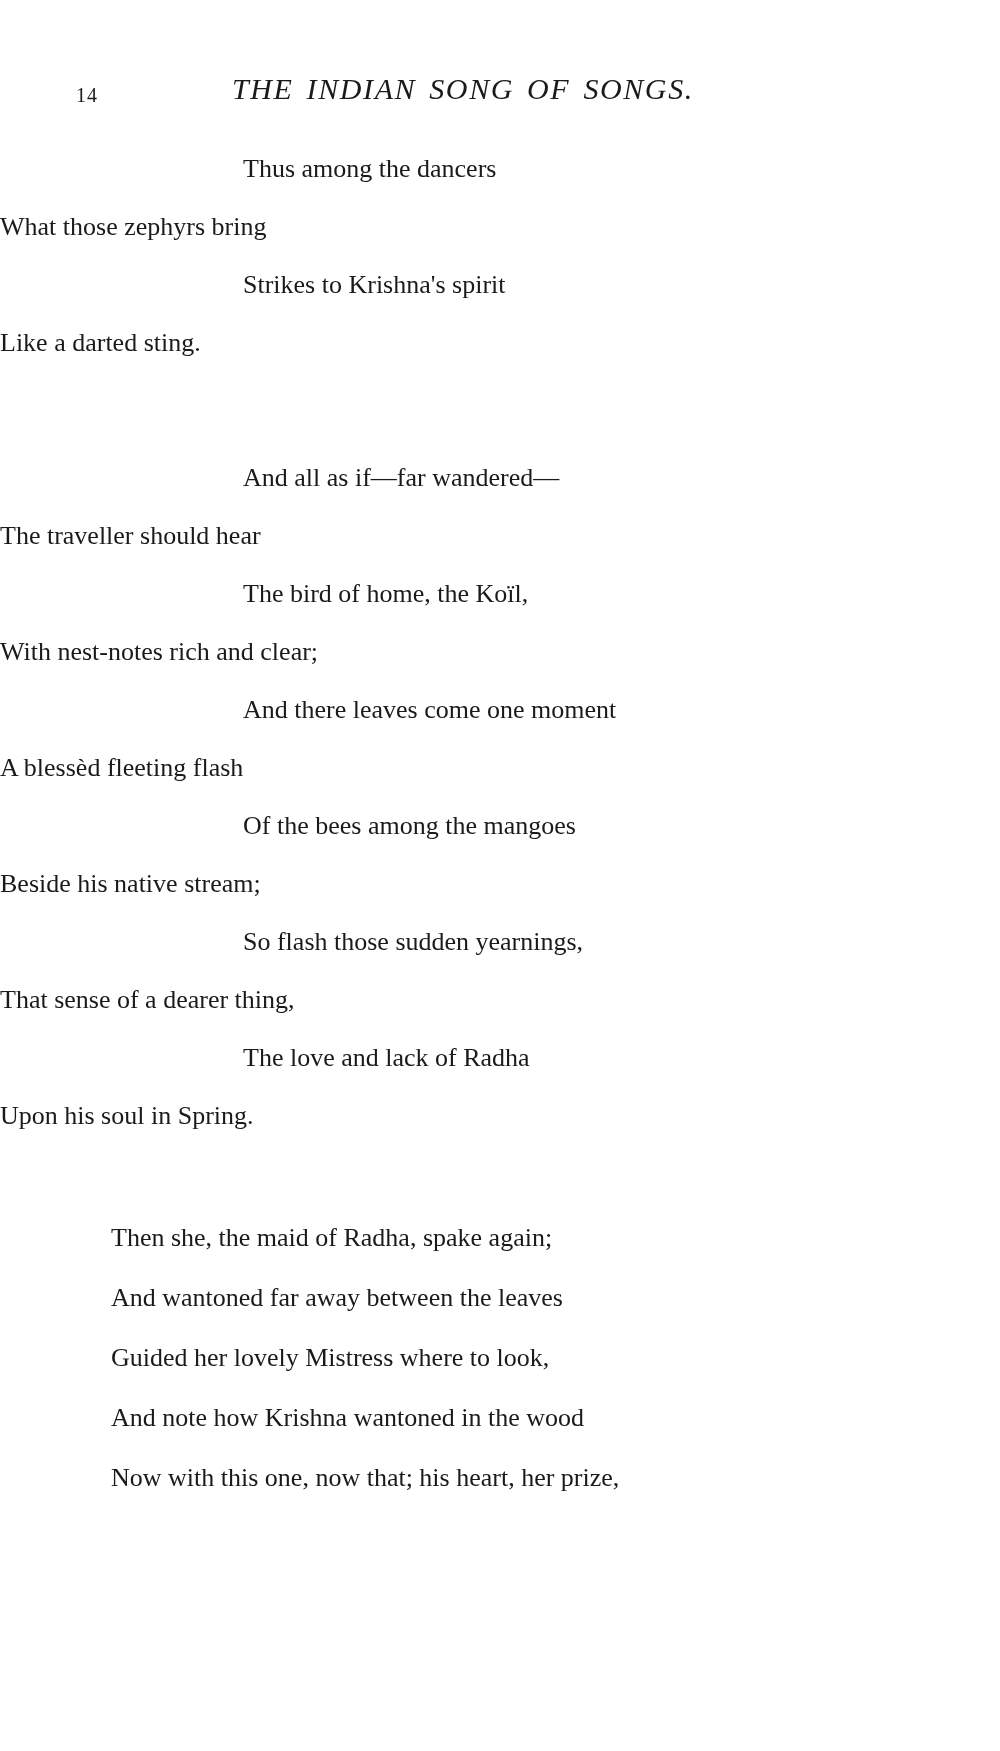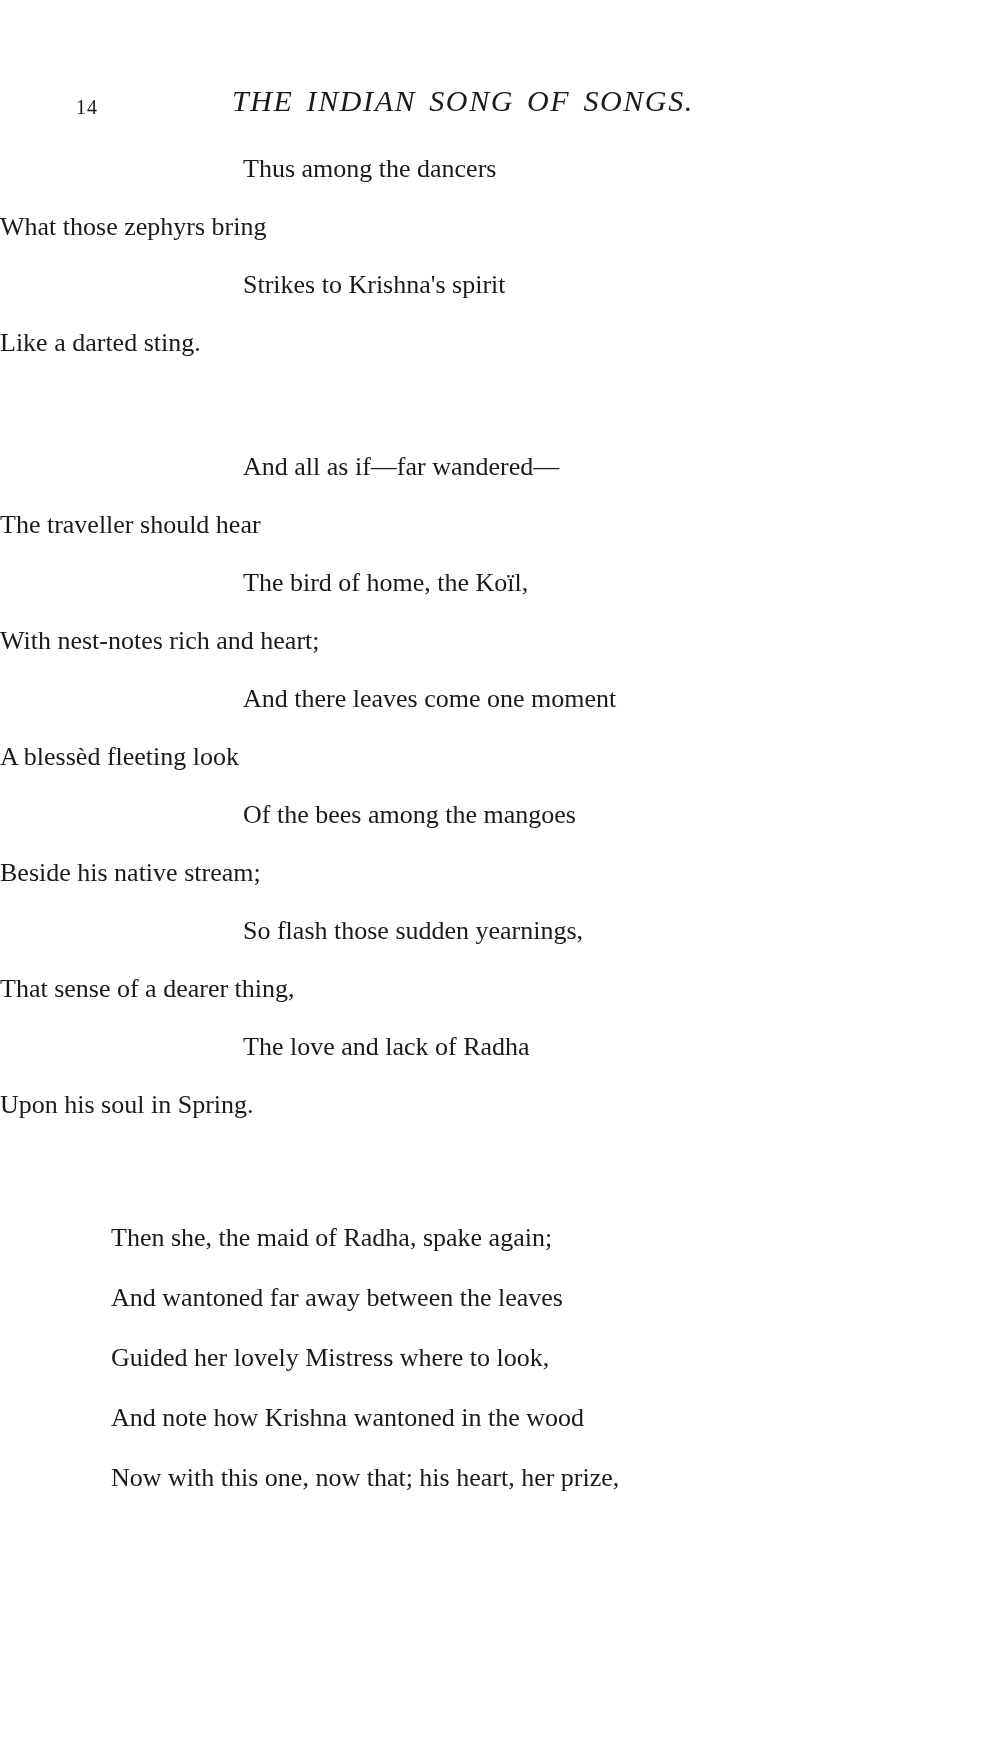--- a/index.html
+++ b/index.html
@@ -18,21 +18,21 @@
   .page {
     position: relative;
     width: 1000px;
     height: 1751px;
     box-sizing: border-box;
   }
 
   
   .running-head {
     position: absolute;
-    top: 84px;
+    top: 72px;
     left: 0;
     width: 846px;
     height: 40px;
   }
   .folio {
     position: absolute;
     left: 76px;
     top: 12px;
     font-size: 20px;
     letter-spacing: 1px;
@@ -60,21 +60,21 @@
   .verse .line {
     font-size: 26px;
     line-height: 58px;
     white-space: pre;
     color: #1a1a1a;
   }
   .verse .line.ind0 { padding-left: 243px; }
   .verse .line.ind1 { }
 
   #stanza-1 { top: 140px; }
-  #stanza-2 { top: 438px; }
+  #stanza-2 { top: 449px; }
 
   
   .narrative {
     position: absolute;
     left: 0;
     top: 1208px;
     width: 880px;
   }
   .narrative .line {
     font-size: 26px;
@@ -98,23 +98,23 @@
       <div class="line ind0">Thus among the dancers</div>
       <div class="line ind1">What those zephyrs bring</div>
       <div class="line ind0">Strikes to Krishna's spirit</div>
       <div class="line ind1">Like a darted sting.</div>
     </div>
 
   <div class="verse" id="stanza-2">
       <div class="line ind0">And all as if—far wandered—</div>
       <div class="line ind1">The traveller should hear</div>
       <div class="line ind0">The bird of home, the Koïl,</div>
-      <div class="line ind1">With nest-notes rich and heart;</div>
+      <div class="line ind1">With nest-notes rich and clear;</div>
       <div class="line ind0">And there leaves come one moment</div>
-      <div class="line ind1">A blessèd fleeting look</div>
+      <div class="line ind1">A blessèd fleeting flash</div>
       <div class="line ind0">Of the bees among the mangoes</div>
       <div class="line ind1">Beside his native stream;</div>
       <div class="line ind0">So flash those sudden yearnings,</div>
       <div class="line ind1">That sense of a dearer thing,</div>
       <div class="line ind0">The love and lack of Radha</div>
       <div class="line ind1">Upon his soul in Spring.</div>
     </div>
 
   <div class="narrative" id="narrative">
       <div class="line">Then she, the maid of Radha, spake again;</div>

